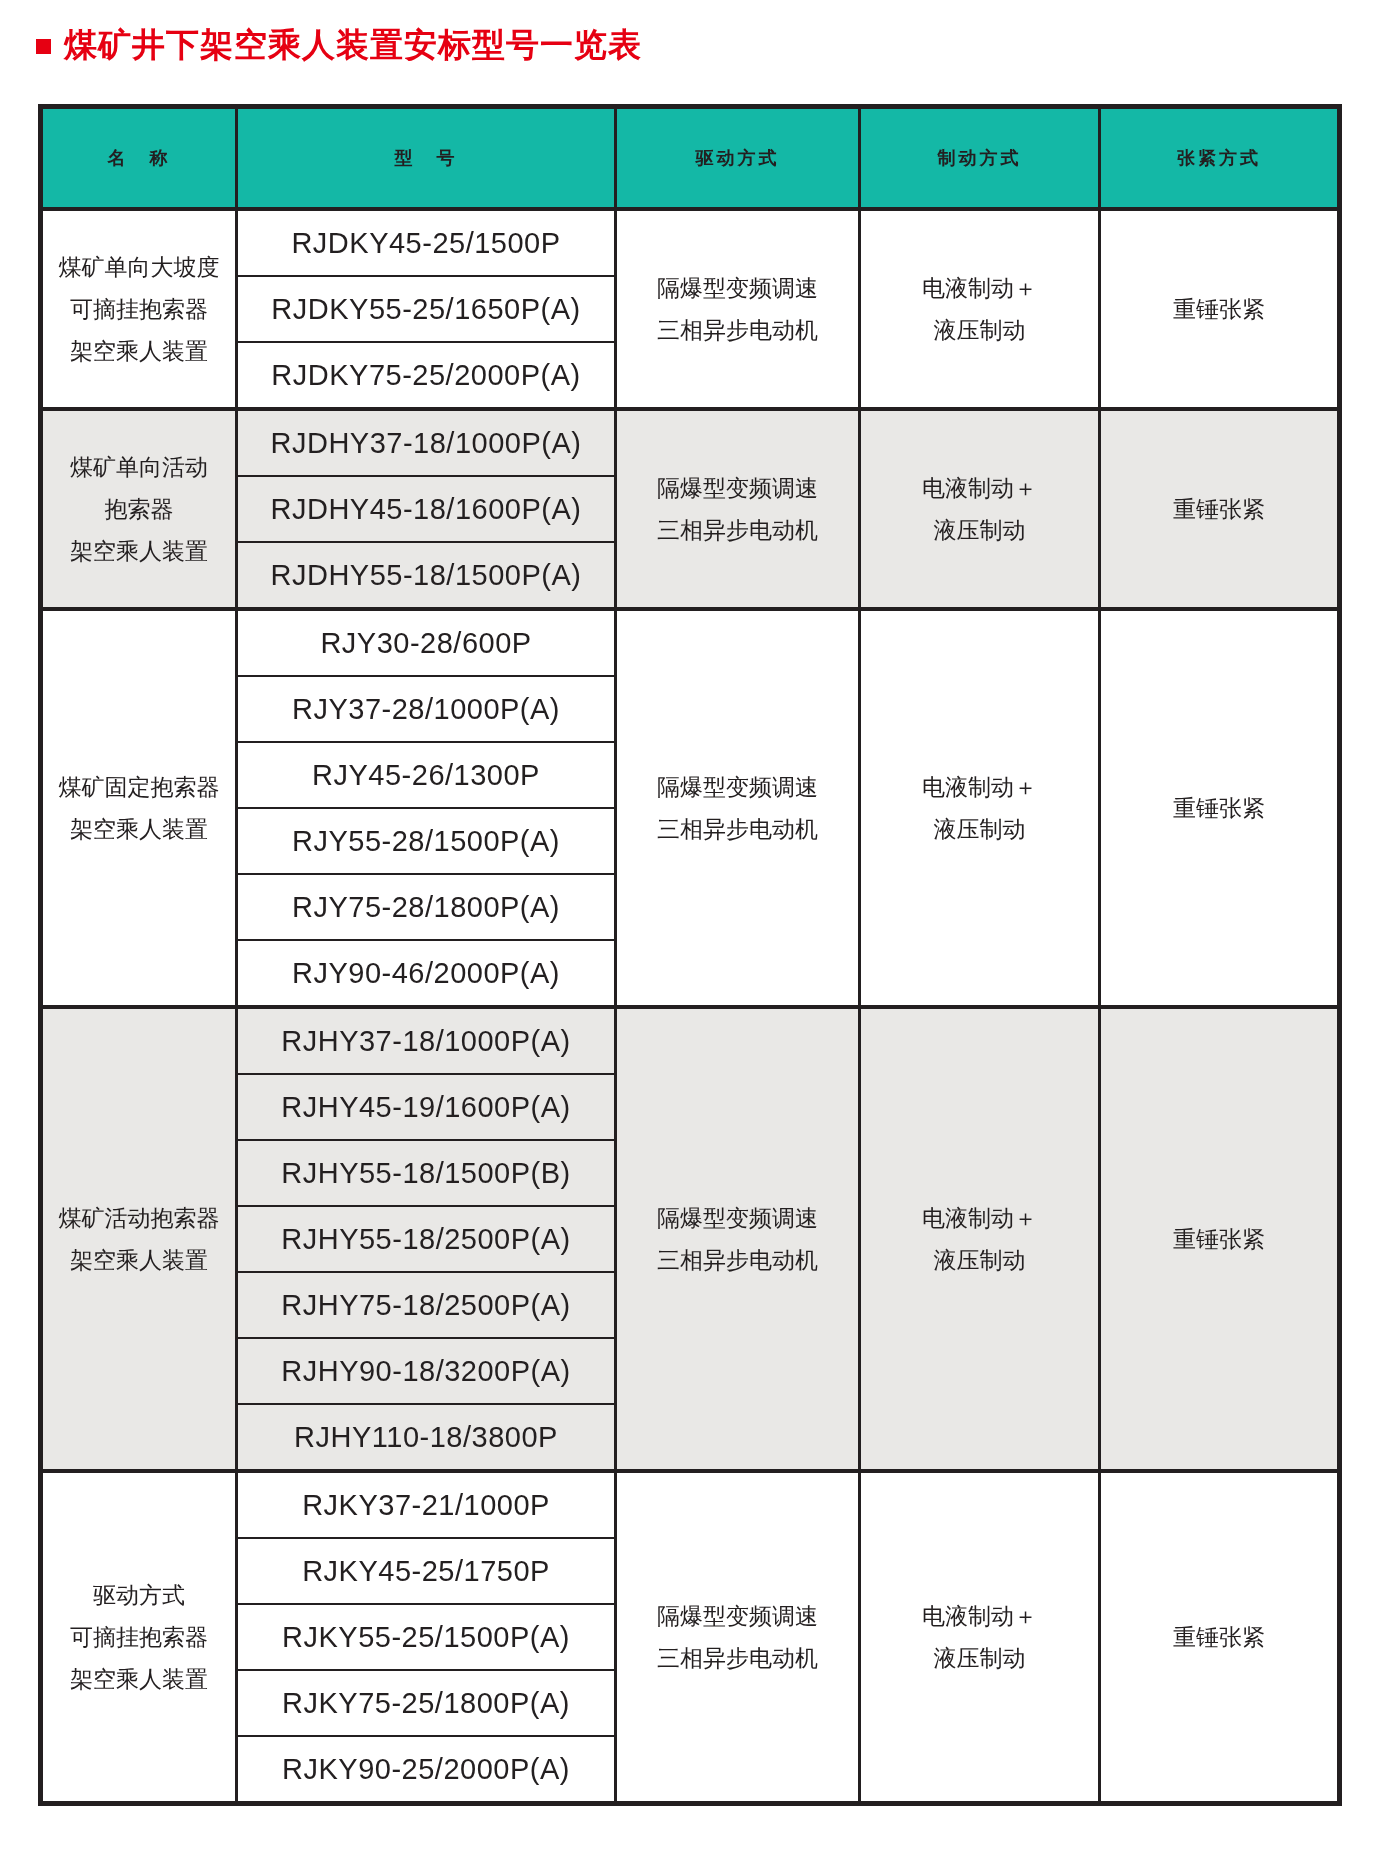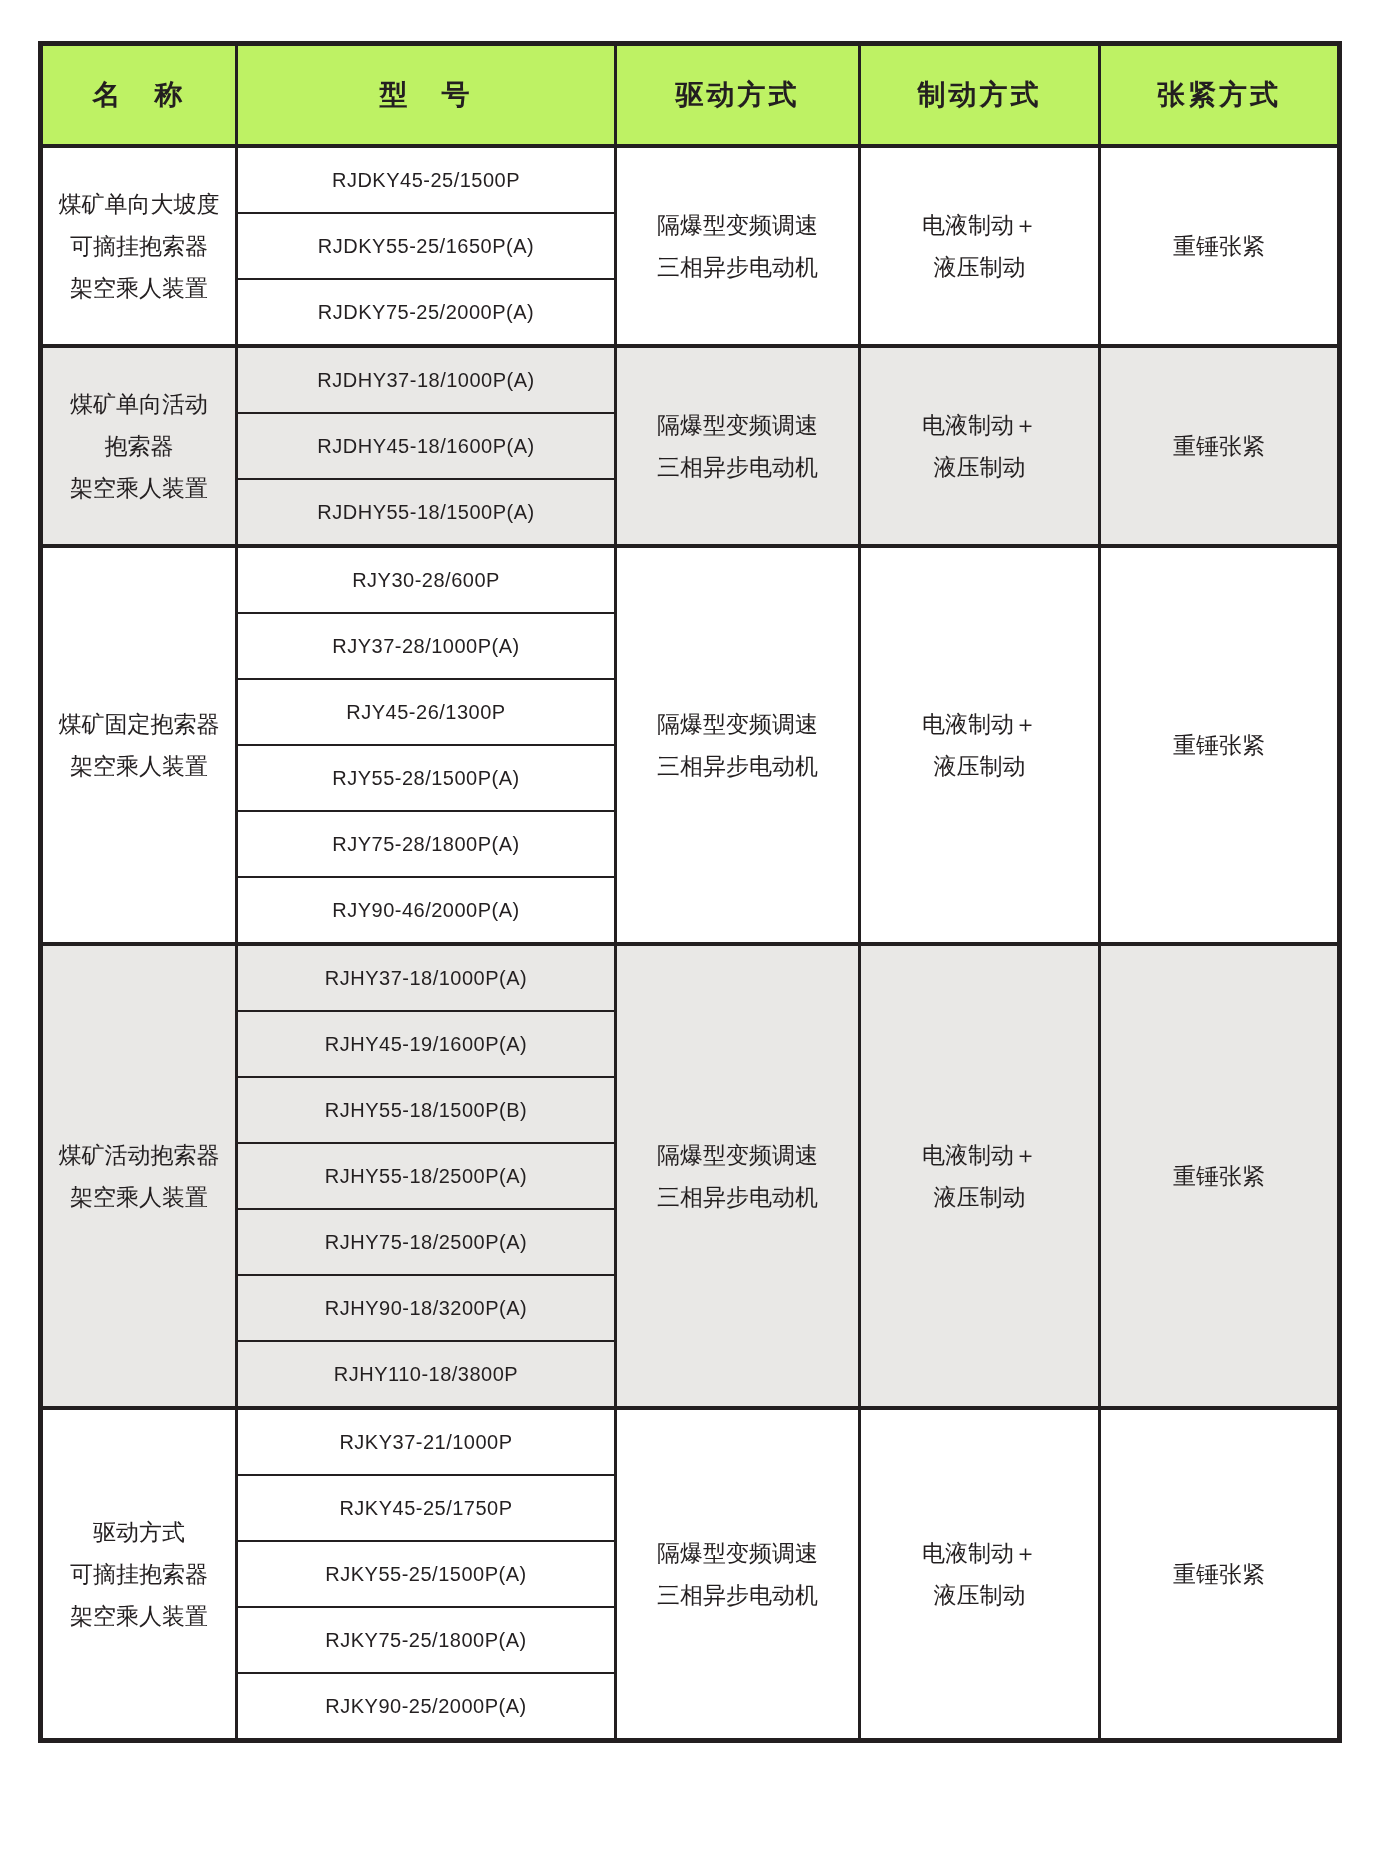--- a/index.html
+++ b/index.html
@@ -45,49 +45,53 @@
     border: 5px solid #231f20;
   }
   .spec-table th, .spec-table td {
     border: 3px solid #231f20;
     text-align: center;
     vertical-align: middle;
     padding: 0;
     overflow: hidden;
   }
   .spec-table th {
-    background: #bef264;
+    background: #14b8a6;
     height: 98px;
-    font-size: 28px;
+    font-size: 18px;
     font-weight: bold;
     letter-spacing: 3px;
   }
   .spec-table td {
     height: 64px;
     background: #ffffff;
   }
   tr.band-gray td { background: #e9e8e6; }
   td.model-cell {
-    font-size: 20px;
+    font-size: 29px;
     letter-spacing: 0.5px;
     border-top-width: 2px;
     border-bottom-width: 2px;
   }
   td.name-cell, td.drive-cell, td.brake-cell, td.tension-cell {
     font-size: 23px;
   }
   .cell-line { line-height: 42px; }
   tr.group-start td { border-top: 4px solid #231f20; }
   .spec-table thead th { border-bottom: 4px solid #231f20; }
 </style>
 </head>
 <body>
 
 <div class="page">
 
+  <div class="title-row">
+    <span class="title-bullet"></span>
+    <h1 class="page-title">煤矿井下架空乘人装置安标型号一览表</h1>
+  </div>
 
   <table class="spec-table">
     <colgroup>
       <col style="width:196px">
       <col style="width:379px">
       <col style="width:244px">
       <col style="width:240px">
       <col style="width:240px">
     </colgroup>
     <thead>

